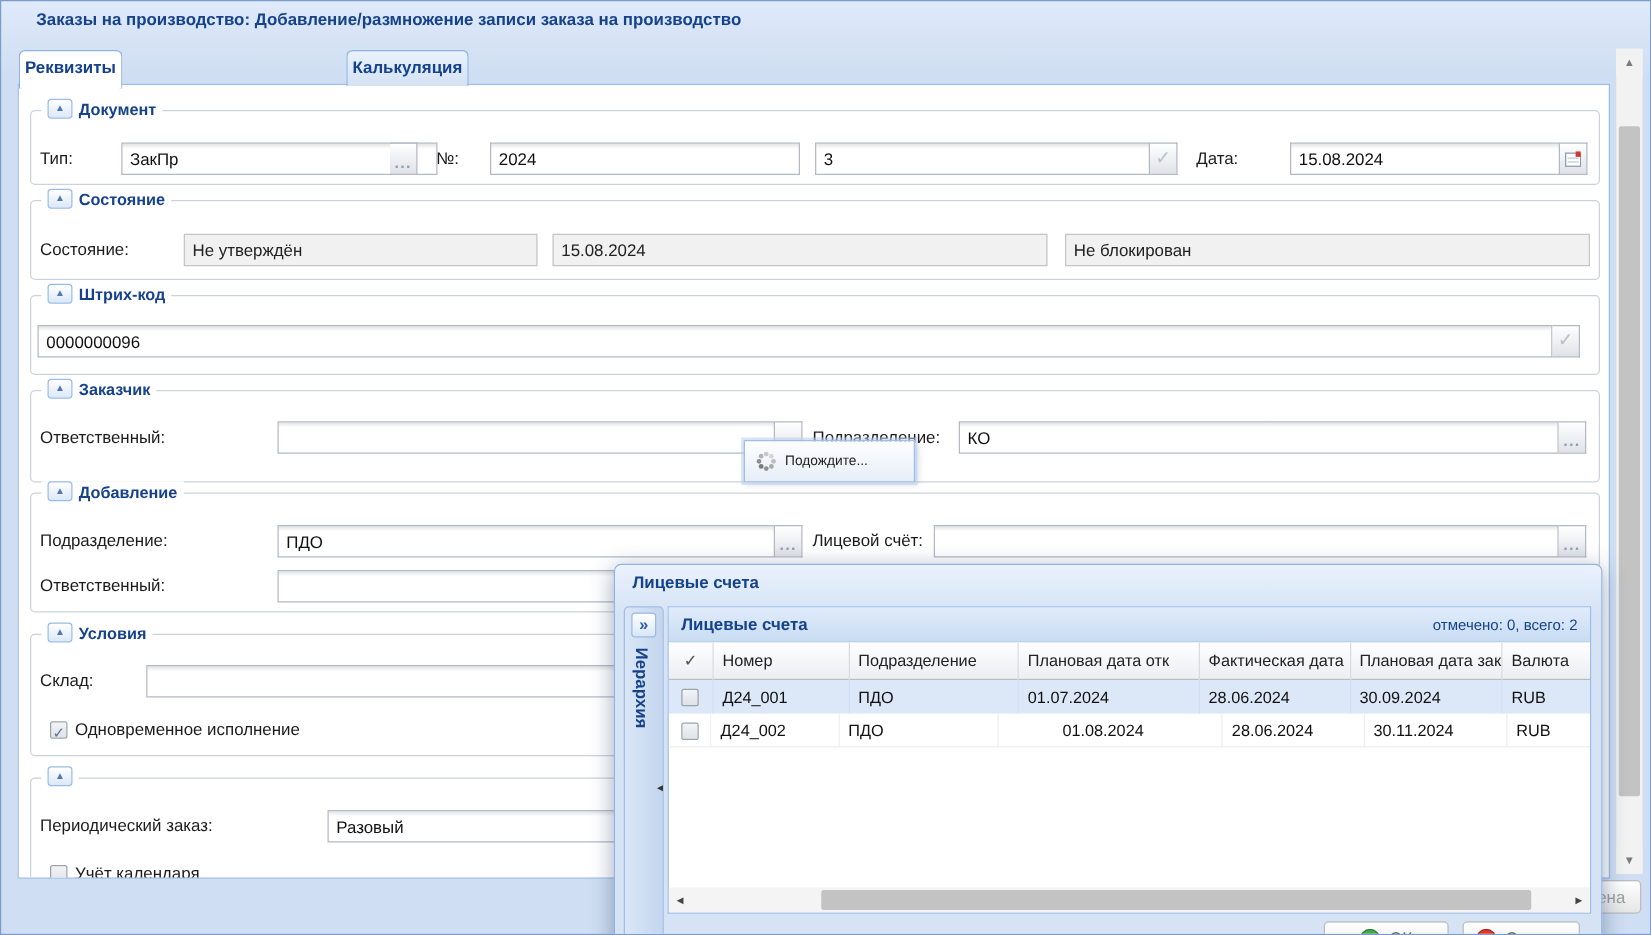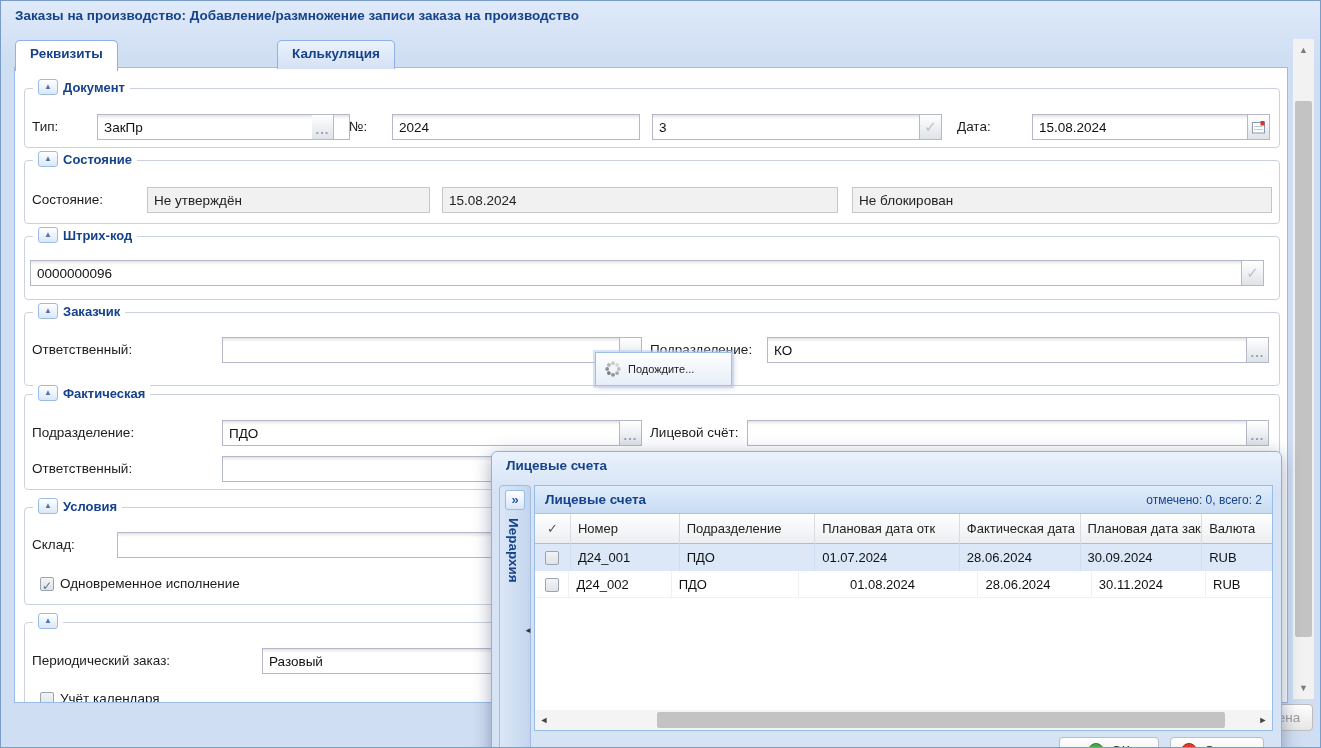--- a/index.html
+++ b/index.html
@@ -4,23 +4,23 @@
 <style>
   * { margin:0; padding:0; box-sizing:border-box; }
   html,body { width:1321px; height:748px; }
   body { font-family:"Liberation Sans","DejaVu Sans",sans-serif; font-size:13.5px; color:#1c1c1c; }
   #screen { position:relative; width:1321px; height:748px; overflow:hidden;
             background:linear-gradient(#dfeafa,#cfdef2 60px,#cfdef2);
             border:1px solid #7a9cc9; }
   .abs { position:absolute; }
 
   
-  .win-title { left:14px; top:7px; font-weight:bold; color:#15428b; font-size:13.5px; }
-
-  .tab { position:absolute; top:39px; height:29px; line-height:26px; padding:0 14px;
+  .win-title { left:28px; top:7px; font-weight:bold; color:#15428b; font-size:13.5px; }
+
+  .tab { position:absolute; top:39px; height:29px; line-height:26px; padding:0 4px;
          border:1px solid #8db2e3; border-bottom:none; border-radius:5px 5px 0 0;
          background:linear-gradient(#eaf2fd,#d4e2f4); color:#15428b; font-weight:bold;
          font-size:13.5px; z-index:3; }
   .tab.active { background:#ffffff; height:31px; z-index:4; }
 
   .content-panel { left:13px; top:66px; width:1274px; height:636px; background:#fff;
                    border:1px solid #99bbe8; overflow:hidden; z-index:1; }
 
   
   .fs { position:absolute; border:1px solid #cbd2dc; border-radius:4px; }
@@ -174,21 +174,21 @@
     <div class="lbl" style="left:17px;top:269px;">Ответственный:</div>
     <input class="inp" style="left: 207px; top: 269px; width: 398px;" value="">
     <div class="trigger" style="left:605px;top:269px;"><span class="dots">...</span></div>
     <div class="lbl" style="left:635px;top:269px;">Подразделение:</div>
     <input class="inp" style="left: 752px; top: 269px; width: 480px;" value="КО">
     <div class="trigger" style="left:1232px;top:269px;"><span class="dots">...</span></div>
 
     <div class="fs" style="left:9px;right:7px;top:326px;height:96px;">
       <div class="fs-legend">
         <div class="collapse-btn">▲</div>
-        <span class="txt">Фактическая</span>
+        <span class="txt">Добавление</span>
       </div>
     </div>
     <div class="lbl" style="left:17px;top:352px;">Подразделение:</div>
     <input class="inp" style="left: 207px; top: 352px; width: 398px;" value="ПДО">
     <div class="trigger" style="left:605px;top:352px;"><span class="dots">...</span></div>
     <div class="lbl" style="left:635px;top:352px;">Лицевой счёт:</div>
     <input class="inp" style="left: 732px; top: 352px; width: 500px;" value="">
     <div class="trigger" style="left:1232px;top:352px;"><span class="dots">...</span></div>
     <div class="lbl" style="left:17px;top:388px;">Ответственный:</div>
     <input class="inp" style="left: 207px; top: 388px; width: 398px;" value="">

